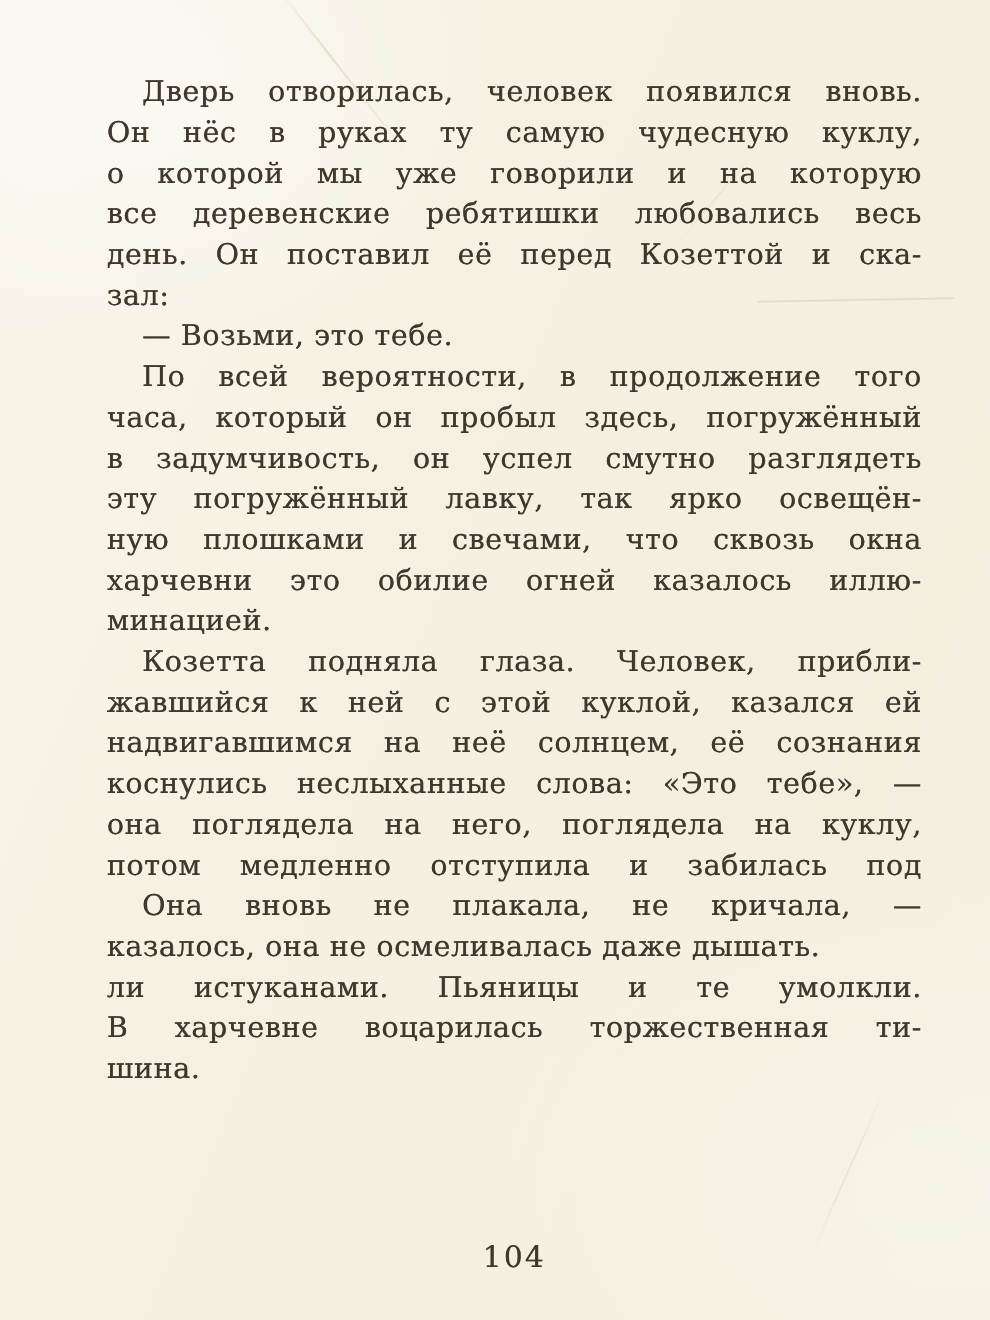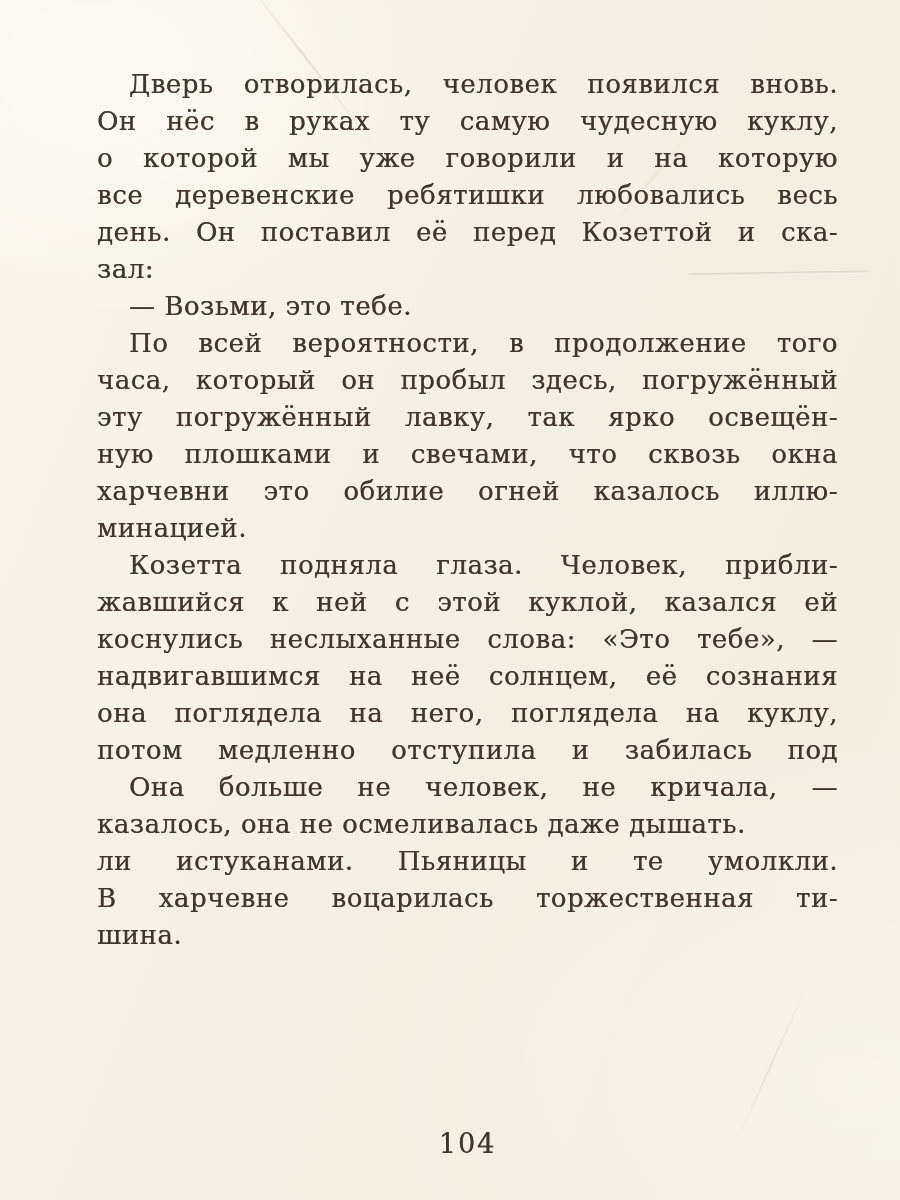--- a/index.html
+++ b/index.html
@@ -83,35 +83,36 @@
         <div class="line">все деревенские ребятишки любовались весь</div>
         <div class="line">день. Он поставил её перед Козеттой и ска-</div>
         <div class="line lastline">зал:</div>
       </div>
       <div class="paragraph">
         <div class="line first lastline">— Возьми, это тебе.</div>
       </div>
       <div class="paragraph">
         <div class="line first">По всей вероятности, в продолжение того</div>
         <div class="line">часа, который он пробыл здесь, погружённый</div>
+        <div class="line">в задумчивость, он успел смутно разглядеть</div>
         <div class="line">эту погружённый лавку, так ярко освещён-</div>
         <div class="line">ную плошками и свечами, что сквозь окна</div>
         <div class="line">харчевни это обилие огней казалось иллю-</div>
         <div class="line lastline">минацией.</div>
       </div>
       <div class="paragraph">
         <div class="line first">Козетта подняла глаза. Человек, прибли-</div>
         <div class="line">жавшийся к ней с этой куклой, казался ей</div>
+        <div class="line">надвигавшимся на неё солнцем, её сознания</div>
         <div class="line">коснулись неслыханные слова: «Это тебе», —</div>
-        <div class="line">надвигавшимся на неё солнцем, её сознания</div>
         <div class="line">она поглядела на него, поглядела на куклу,</div>
         <div class="line">потом медленно отступила и забилась под</div>
       </div>
       <div class="paragraph">
-        <div class="line first">Она больше не человек, не кричала, —</div>
+        <div class="line first">Она вновь не плакала, не кричала, —</div>
         <div class="line lastline">казалось, она не осмеливалась даже дышать.</div>
       </div>
       <div class="paragraph">
         <div class="line">ли истуканами. Пьяницы и те умолкли.</div>
         <div class="line">В харчевне воцарилась торжественная ти-</div>
         <div class="line lastline">шина.</div>
       </div>
     </div>
 
   <div class="page-number">104</div>

